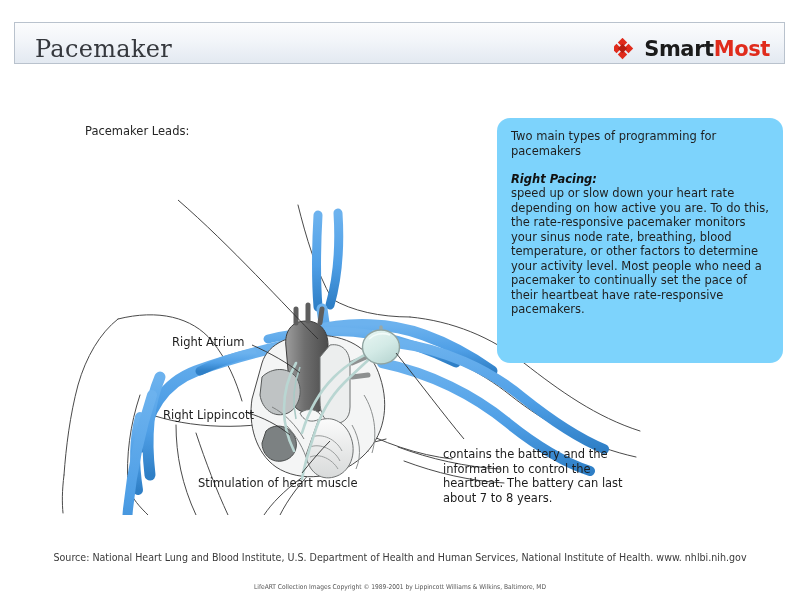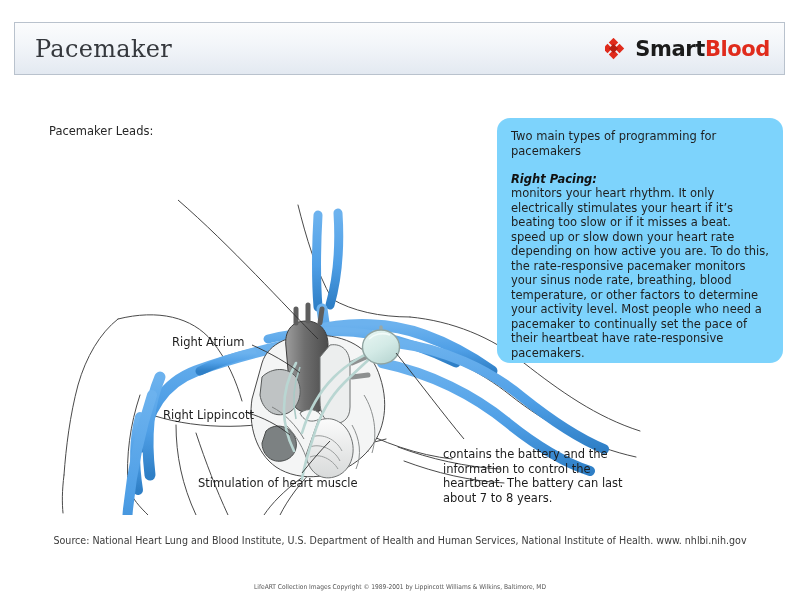--- a/index.html
+++ b/index.html
@@ -7,21 +7,21 @@
     width:800px;height:596px;
     background:#ffffff;
     font-family:"DejaVu Sans","Liberation Sans",sans-serif;
     overflow:hidden;
     position:relative;
   }
   .page{position:relative;width:800px;height:596px;}
 
   
   .header{
-    position:absolute;left:14px;top:22px;width:771px;height:53px;
+    position:absolute;left:14px;top:22px;width:771px;height:42px;
     background:linear-gradient(to bottom,#fbfcfd 0%,#f2f5f9 45%,#e3e9f1 100%);
     border:1px solid #b9c2cd;
     box-sizing:border-box;
   }
   .header-title{
     position:absolute;left:20px;top:12px;
     font-family:"DejaVu Serif","Liberation Serif",serif;
     font-size:24px;color:#35383d;letter-spacing:.3px;
   }
   .logo{
@@ -31,21 +31,21 @@
   .logo-mark{position:relative;width:23px;height:23px;}
   .logo-text{
     font-family:"DejaVu Sans","Liberation Sans",sans-serif;
     font-size:21px;font-weight:bold;letter-spacing:-.4px;
   }
   .logo-smart{color:#1b1b1b;}
   .logo-draw{color:#e02b1c;}
 
   
   .leads-block{position:absolute;left:49px;top:124px;width:250px;}
-  .leads-title{font-size:11.5px;color:#262626;}
+  .leads-title{font-size:11.5px;color:#262626;margin-left:36px;}
   .leads-body{font-size:11.5px;color:#262626;line-height:15px;margin-top:12px;}
 
   
   .infobox{
     position:absolute;left:497px;top:118px;width:286px;height:245px;
     background:#7dd3fc;border-radius:13px;box-sizing:border-box;
     padding:11px 14px 0 14px;
   }
   .ib-lead{font-size:11.5px;color:#1f1f1f;line-height:15px;}
   .ib-h{font-size:11.5px;color:#111;font-weight:bold;font-style:italic;margin-top:13px;}
@@ -62,21 +62,21 @@
   .pm-title{font-size:11.5px;color:#1d1d1d;}
   .pm-body{font-size:11.5px;color:#1d1d1d;line-height:14.5px;margin-top:11px;}
 
   
   .caption{
     position:absolute;left:36px;top:520px;width:742px;
     font-family:"DejaVu Sans Condensed","Liberation Sans",sans-serif;
     font-size:12.4px;color:#2b2b2b;line-height:16px;
   }
   .source{
-    position:absolute;left:0;top:534px;width:800px;text-align:center;
+    position:absolute;left:0;top:551px;width:800px;text-align:center;
     font-family:"DejaVu Sans Condensed","Liberation Sans",sans-serif;
     font-size:10.6px;color:#3a3a3a;
   }
   .copyright{
     position:absolute;left:0;top:583px;width:800px;text-align:center;
     font-family:"DejaVu Sans Condensed","Liberation Sans",sans-serif;
     font-size:6.6px;color:#555;
   }
   svg{display:block;}
   .art{position:absolute;left:0;top:95px;}
@@ -93,21 +93,21 @@
         <svg width="23" height="23" viewBox="0 0 23 23">
           <g fill="#e02b1c">
             <rect x="5.2" y="1.2" width="6.6" height="6.6" transform="rotate(45 8.5 4.5)"></rect>
             <rect x="11.2" y="7.2" width="6.6" height="6.6" transform="rotate(45 14.5 10.5)"></rect>
             <rect x="-0.8" y="7.2" width="6.6" height="6.6" transform="rotate(45 2.5 10.5)"></rect>
             <rect x="5.2" y="13.2" width="6.6" height="6.6" transform="rotate(45 8.5 16.5)"></rect>
             <rect x="5.2" y="7.2" width="6.6" height="6.6" transform="rotate(45 8.5 10.5)" fill="#b81d10"></rect>
           </g>
         </svg>
       </span>
-      <span class="logo-text"><span class="logo-smart">Smart</span><span class="logo-draw">Blood</span></span>
+      <span class="logo-text"><span class="logo-smart">Smart</span><span class="logo-draw">Most</span></span>
     </div>
   </div>
 
   <div class="art">
   <svg width="800" height="420" viewBox="0 0 800 420">
     <defs>
       <linearGradient id="vg" x1="0" y1="0" x2="0" y2="1">
         <stop offset="0%" stop-color="#6cb2ee"></stop>
         <stop offset="55%" stop-color="#4f9fe6"></stop>
         <stop offset="100%" stop-color="#2f7fc6"></stop>
@@ -266,21 +266,20 @@
   </svg>
   </div>
 
   <div class="leads-block">
     <div class="leads-title">Pacemaker Leads:</div>
   </div>
 
   <div class="infobox">
     <div class="ib-lead">Two main types of programming for pacemakers</div>
     <div class="ib-h">Right Pacing:</div>
-    <div class="ib-p">monitors your heart rhythm. It only electrically stimulates your heart if it’s beating too slow or if it misses a beat.</div>
     <div class="ib-p">speed up or slow down your heart rate depending on how active you are. To do this, the rate-responsive pacemaker monitors your sinus node rate, breathing, blood temperature, or other factors to determine your activity level. Most people who need a pacemaker to continually set the pace of their heartbeat have rate-responsive pacemakers.</div>
   </div>
 
   <div class="anno lbl-ra">Right Atrium</div>
   <div class="anno lbl-rv">Right Lippincott</div>
   <div class="anno lbl-shm">Stimulation of heart muscle</div>
 
   <div class="pm-block">
     <div class="pm-body">contains the battery and the information to control the heartbeat.  The battery can last about 7 to 8 years.</div>
   </div>

